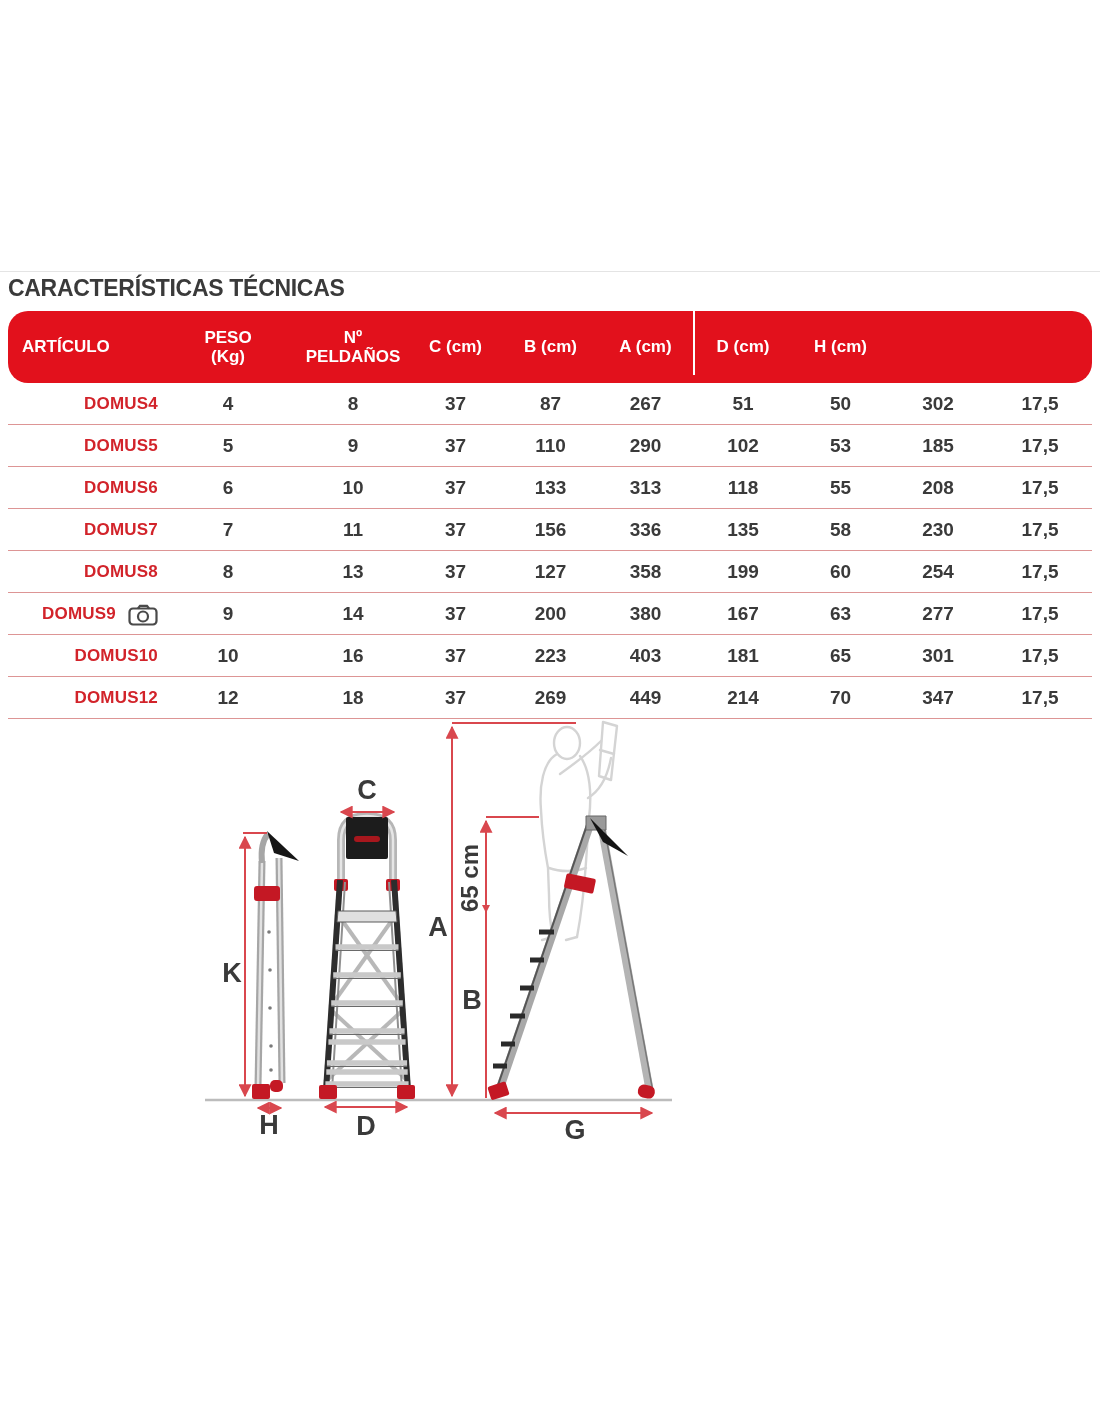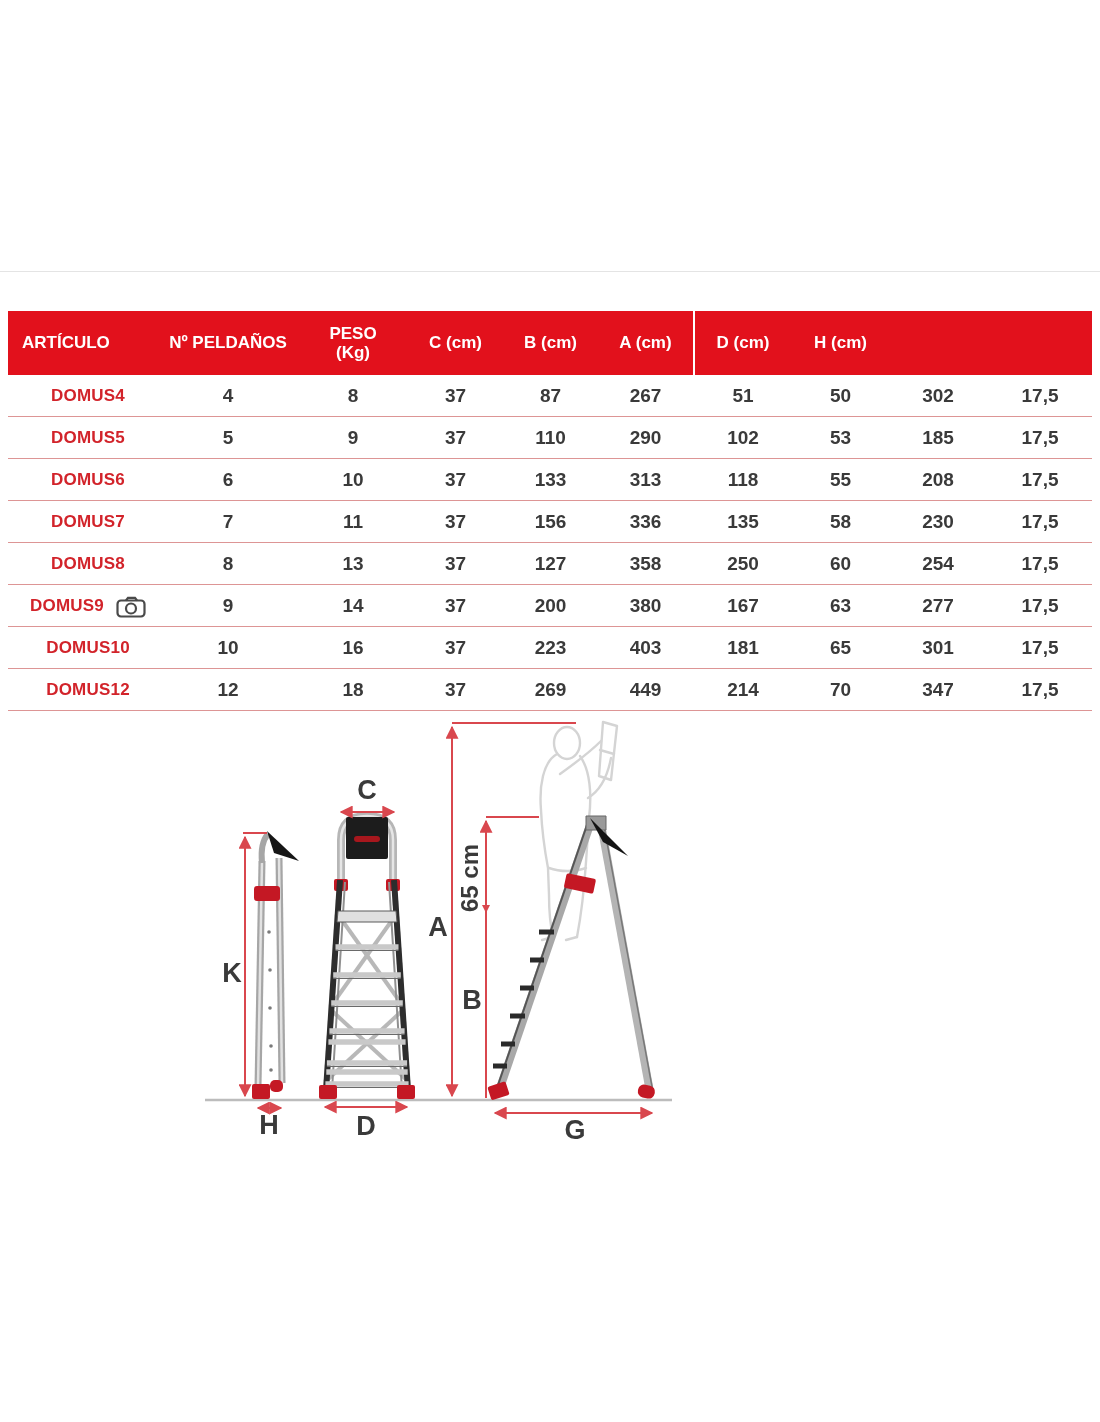--- a/index.html
+++ b/index.html
@@ -7,62 +7,63 @@
     position:relative; width:1100px; height:1422px; background:#fff;
     font-family:"Liberation Sans", sans-serif; overflow:hidden;
   }
   .top-rule { position:absolute; left:0; top:271px; width:1100px; height:1px; background:#e4e4e4; }
   .page-title {
     position:absolute; left:8px; top:275px; margin:0;
     font-size:23px; font-weight:bold; color:var(--text_dark,#3b3b3a); letter-spacing:-0.3px;
   }
   .spec-table { position:absolute; left:8px; top:311px; width:1084px; }
   .thead {
-    position:relative; display:grid; height:64px;
+    position:relative; display:grid; height:72px;
     grid-template-columns:150px 140px 110px 95px 95px 95px 100px 95px 100px 104px;
-    background:var(--header_red,#e2111c); color:#ffffff; font-weight:bold; font-size:17px;
+    background:var(--header_red,#e2111c); color:#ffffff; font-weight:bold; font-size:17px;border-radius:20px;
   }
   .thead::after { content:""; position:absolute; left:685px; top:0; width:2px; height:64px; background:#ffffff; }
   .hcell { display:flex; flex-direction:column; align-items:center; justify-content:center; text-align:center; line-height:1.12; }
   .hcell:first-child { align-items:flex-start; padding-left:14px; }
   .trow {
     display:grid; height:41px;
     grid-template-columns:150px 140px 110px 95px 95px 95px 100px 95px 100px 104px;
     border-bottom:1px solid var(--separator_pink,#dd9595);
     font-size:19px; font-weight:bold; color:var(--text_dark,#3a3a3a);
   }
   .cell { display:flex; align-items:center; justify-content:center; }
-  .cell.first { justify-content:center; padding-left:10px; gap:12px; }
+  .cell.first { justify-content:flex-end; padding-left:10px; gap:12px; }
   .art { color:var(--article_red,#d2232a); font-size:17px; letter-spacing:0.2px; }
   .cam { display:inline-flex; margin-top:2px; }
   .diagram { position:absolute; left:0; top:700px; width:1100px; height:470px; }
   .diagram svg { position:absolute; left:0; top:0; }
   .dlabel {
     position:absolute; transform:translate(-50%,-50%);
     font-size:27px; font-weight:600; color:var(--text_dark,#3a3a3a); line-height:1;
   }
   .dlabel.rot { transform:translate(-50%,-50%) rotate(-90deg); font-size:24px; font-weight:700; white-space:nowrap; }
 </style>
 </head>
 <body>
 
 <div class="page">
   <div class="top-rule"></div>
+  <h1 class="page-title">CARACTERÍSTICAS TÉCNICAS</h1>
 
   <div class="spec-table">
     <div class="thead">
         <div class="hcell">
           <div>ARTÍCULO</div>
         </div>
         <div class="hcell">
-          <div>Nº PELDAÑOS</div>
-        </div>
-        <div class="hcell">
           <div>PESO</div>
           <div>(Kg)</div>
+        </div>
+        <div class="hcell">
+          <div>Nº PELDAÑOS</div>
         </div>
         <div class="hcell">
           <div>C (cm)</div>
         </div>
         <div class="hcell">
           <div>B (cm)</div>
         </div>
         <div class="hcell">
           <div>A (cm)</div>
         </div>
@@ -132,21 +133,21 @@
         </div>
         <div class="trow">
           <div class="cell first">
             <span class="art">DOMUS8</span>
           </div>
           <div class="cell">8</div>
           <div class="cell">13</div>
           <div class="cell">37</div>
           <div class="cell">127</div>
           <div class="cell">358</div>
-          <div class="cell">250</div>
+          <div class="cell">199</div>
           <div class="cell">60</div>
           <div class="cell">254</div>
           <div class="cell">17,5</div>
         </div>
         <div class="trow">
           <div class="cell first">
             <span class="art">DOMUS9</span>
             <span class="cam">
               <svg width="30" height="22" viewBox="0 0 30 22">
                 <rect x="1.5" y="4.5" width="27" height="16" rx="3.5" fill="none" stroke="#4a4a4a" stroke-width="2.2"></rect>

